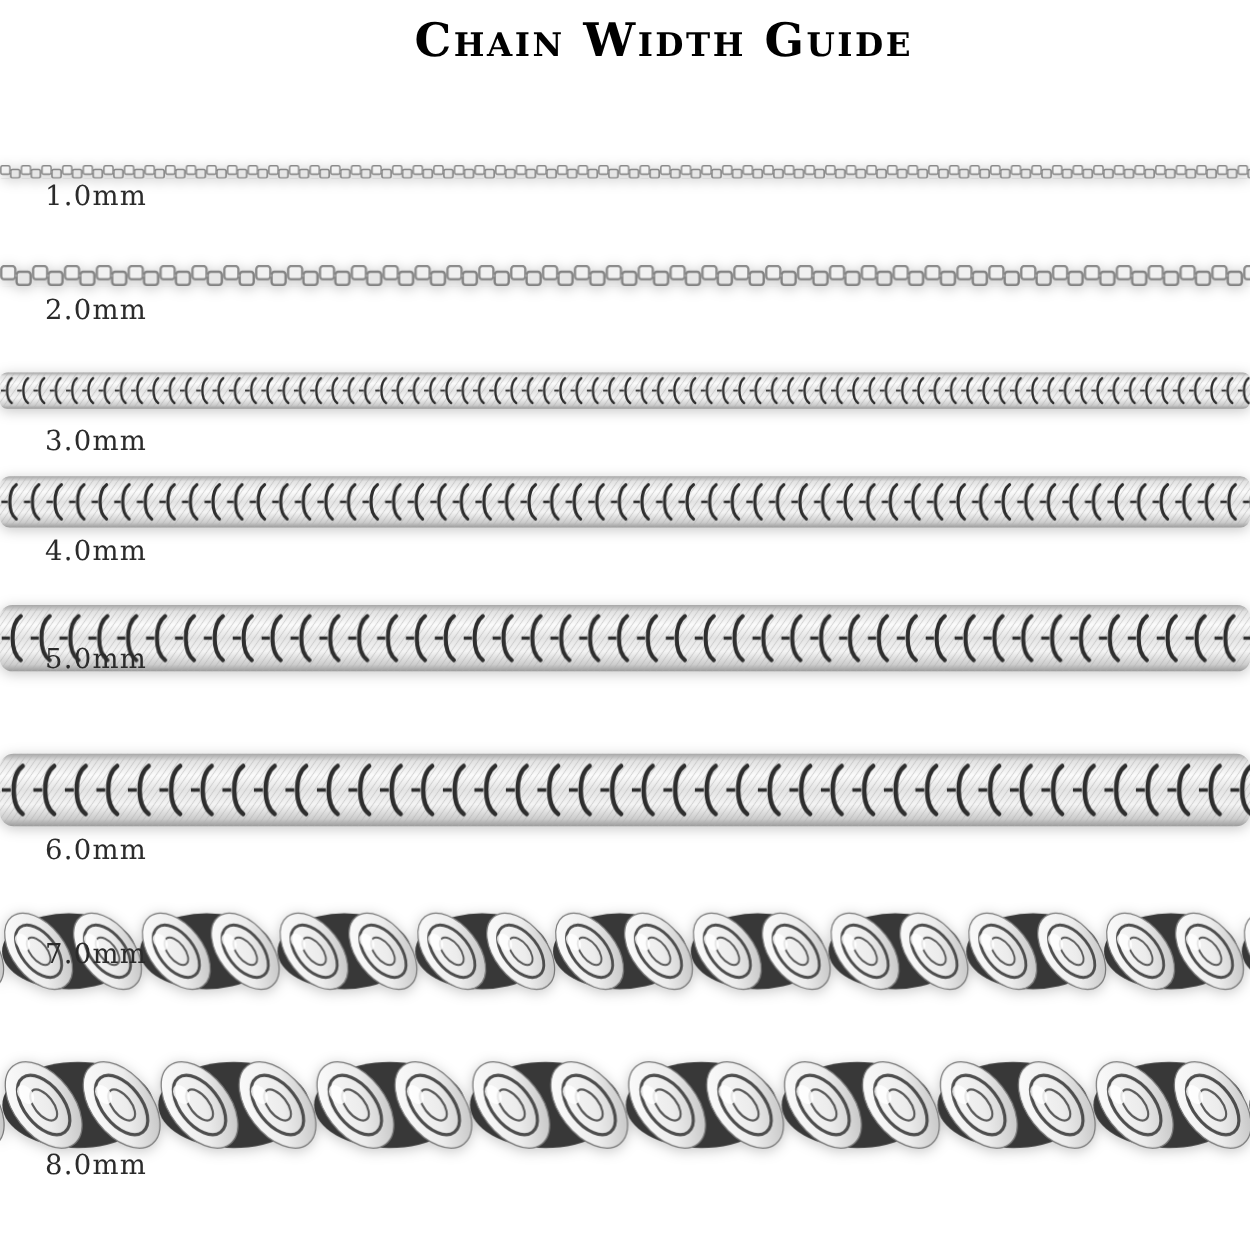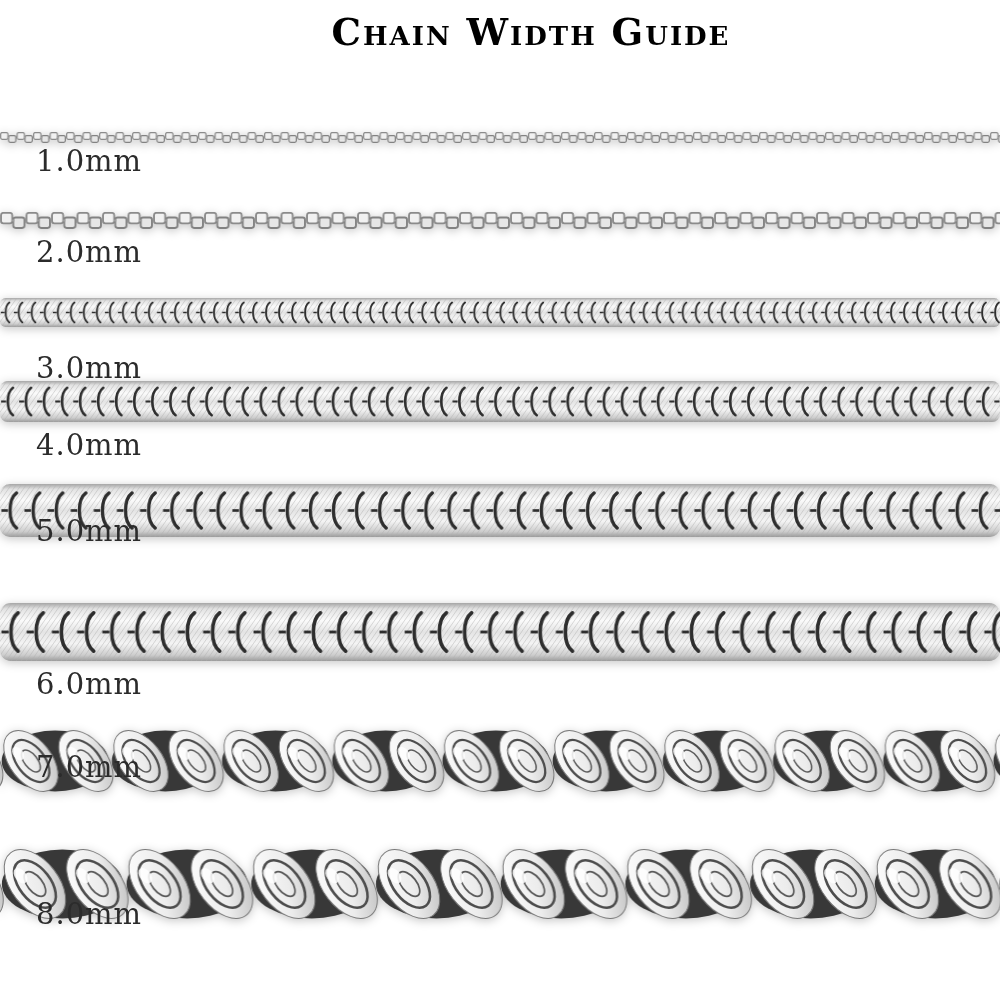--- a/index.html
+++ b/index.html
@@ -27,21 +27,21 @@
     left:0;width:1000px;
     line-height:0;
   }
   .chain svg{
     display:block;
     filter:drop-shadow(0 2px 5px rgba(0,0,0,.22));
   }
   .width-label{
     position:absolute;
     left:36px;
-    font-size:29px;
+    font-size:22px;
     line-height:1.1;
     letter-spacing:1px;
     color:#2b2b2b;
   }
 </style>
 </head>
 <body>
 
 <div class="canvas">
 
@@ -93,21 +93,21 @@
       <pattern id="ch2c" width="13.02" height="31" patternUnits="userSpaceOnUse">
         <path d="M 9.3744 5.58 C 4.4268 9.299999999999999 4.4268 21.7 9.3744 25.419999999999998" fill="none" stroke="#2e2e2e" stroke-width="1.8599999999999999" stroke-linecap="round"></path>
         <line x1="4.4268" y1="15.5" x2="0.7811999999999999" y2="15.5" stroke="#2e2e2e" stroke-width="1.488"></line>
       </pattern>
     </defs>
     <rect y="1" width="1000" height="29" rx="5.58" fill="url(#ch2g)"></rect>
     <rect y="1" width="1000" height="29" rx="5.58" fill="url(#ch2t)" opacity="0.45"></rect>
     <rect y="3.1" width="1000" height="24.8" fill="url(#ch2c)"></rect>
   </svg>
     </div>
-  <div class="width-label" style="top:353px">3.0mm</div>
+  <div class="width-label" style="top:342px">3.0mm</div>
 
   <div class="chain" style="top: 380px; height: 43px;">
       <svg xmlns="http://www.w3.org/2000/svg" width="1000" height="43">
     <defs>
       <linearGradient id="ch3g" x1="0" y1="0" x2="0" y2="1">
         <stop offset="0" stop-color="#a6a6a6"></stop>
             <stop offset="0.10" stop-color="#e2e2e2"></stop>
         <stop offset="0.30" stop-color="#fbfbfb"></stop>
             <stop offset="0.50" stop-color="#e4e4e4"></stop>
         <stop offset="0.70" stop-color="#f4f4f4"></stop>
@@ -260,15 +260,15 @@
       <ellipse cx="159.616" cy="43" rx="23.693" ry="39.56" fill="url(#ch7g)" stroke="#787878" stroke-width="1"></ellipse>
       <ellipse cx="159.616" cy="43" rx="15.5875" ry="27.52" fill="none" stroke="#4d4d4d" stroke-width="2.58"></ellipse>
       <ellipse cx="159.616" cy="43" rx="7.482" ry="14.620000000000001" fill="none" stroke="#5a5a5a" stroke-width="1.72"></ellipse>
       <ellipse cx="153.381" cy="27.520000000000003" rx="5.6114999999999995" ry="8.6" fill="#ffffff" opacity="0.85"></ellipse>
     </g>
       </pattern>
     </defs>
     <rect width="1000" height="86" fill="url(#ch7p)"></rect>
   </svg>
     </div>
-  <div class="width-label" style="top:899px">8.0mm</div>
+  <div class="width-label" style="top:921px">8.0mm</div>
 
 </div>
 
 </body></html>

